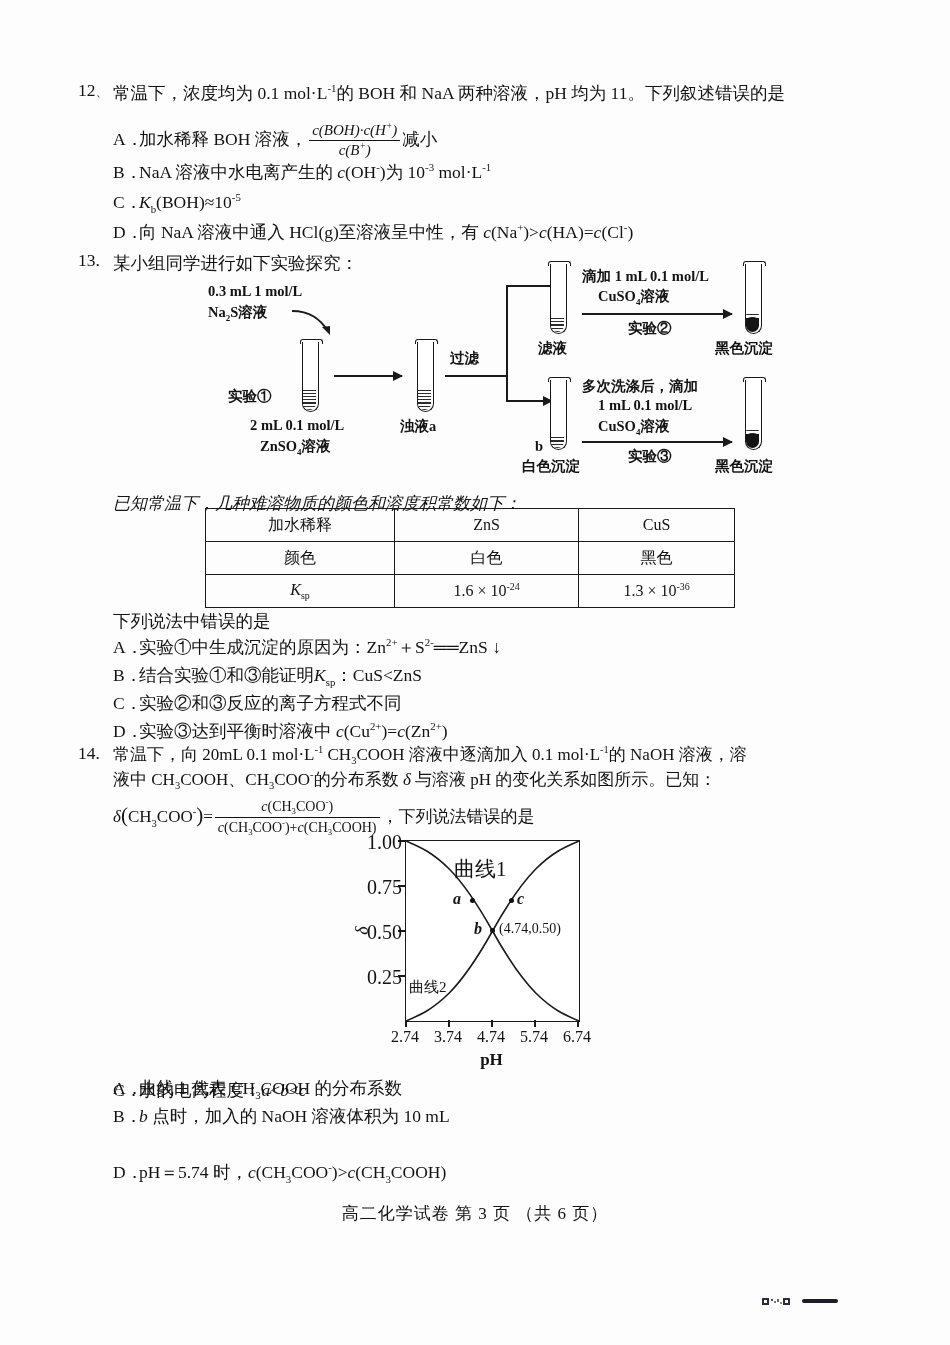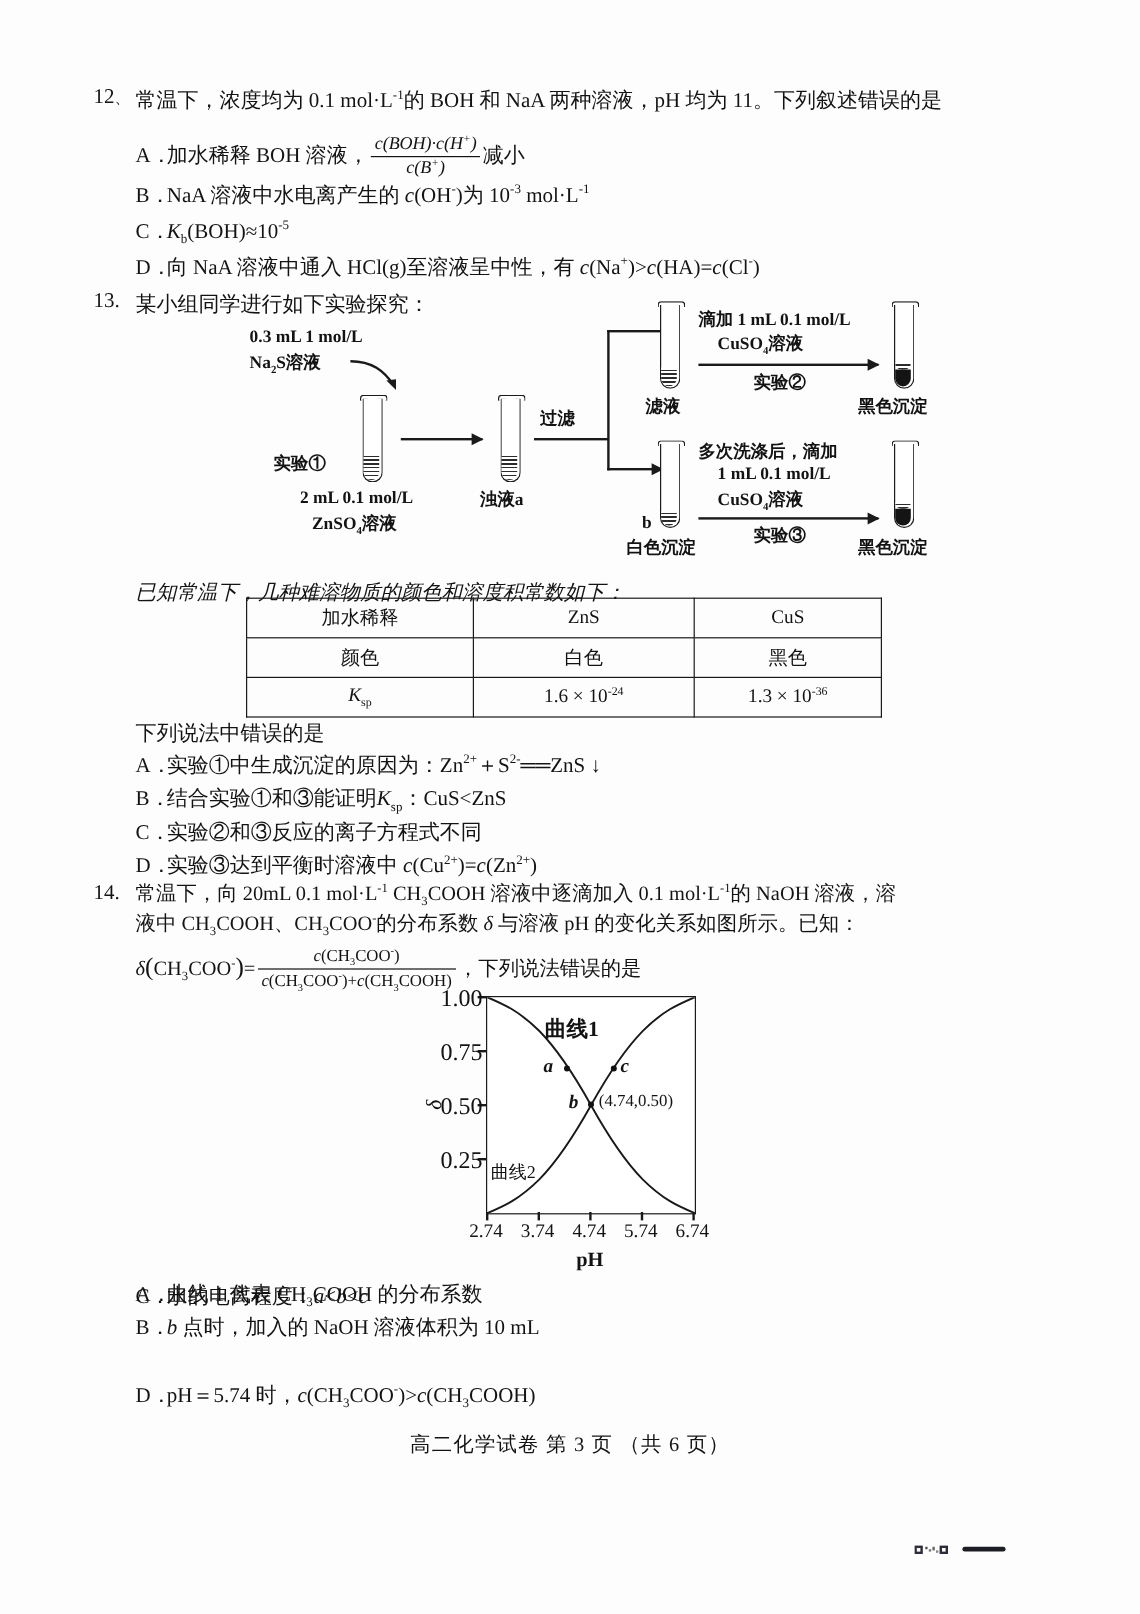--- a/index.html
+++ b/index.html
@@ -4,21 +4,21 @@
 <style>
   html,body{margin:0;padding:0;}
   body{
     width:950px;height:1345px;
     background:#fdfdfd;
     font-family:"Liberation Serif","DejaVu Serif",serif;
     color:#131313;
     position:relative;
     overflow:hidden;
   }
-  .page{position:absolute;inset:0;}
+  .page{position:absolute;inset:0;margin-top:10px;}
   .sup{font-size:.62em;vertical-align:super;}
   .sub{font-size:.62em;vertical-align:sub;}
   .it{font-style:italic;}
   .bold{font-weight:bold;}
 
   
   .qline{font-size:17.5px;line-height:1.5;white-space:nowrap;}
   .qnum{position:absolute;font-size:17.5px;}
   .opt{position:absolute;font-size:17.5px;white-space:nowrap;}
   .optlabel{display:inline-block;width:26px;}
@@ -242,21 +242,21 @@
 
   <div id="graph">
     <div class="gbox">
       <svg width="173" height="180" viewBox="0 0 173 180" style="display:block;">
 
         <path d="M0,0 C14,6 26,11 43.25,28 C58,43 72,64 86.5,90 C101,116 115,137 129.75,152 C147,169 159,174 173,180" stroke="#1a1a1a" stroke-width="1.6" fill="none"></path>
 
         <path d="M0,180 C14,174 26,169 43.25,152 C58,137 72,116 86.5,90 C101,64 115,43 129.75,28 C147,11 159,6 173,0" stroke="#1a1a1a" stroke-width="1.6" fill="none"></path>
       </svg>
 
-      <div class="glabel" style="left:48px;top:14px;font-size:18px;font-weight:bold;">曲线1</div>
+      <div class="glabel" style="left:48px;top:14px;font-size:21px;">曲线1</div>
       <div class="glabel" style="left:3px;top:137px;font-size:15px;">曲线2</div>
 
       <div class="gpt" style="left:64px;top:57px;"></div>
       <div class="glabel bold it" style="left:47px;top:49px;">a</div>
       <div class="gpt" style="left:103px;top:57px;"></div>
       <div class="glabel bold it" style="left:111px;top:49px;">c</div>
       <div class="gpt" style="left:84px;top:87px;"></div>
       <div class="glabel bold it" style="left:68px;top:79px;">b</div>
       <div class="glabel" style="left:93px;top:80px;font-size:14px;">(4.74,0.50)</div>
     </div>

